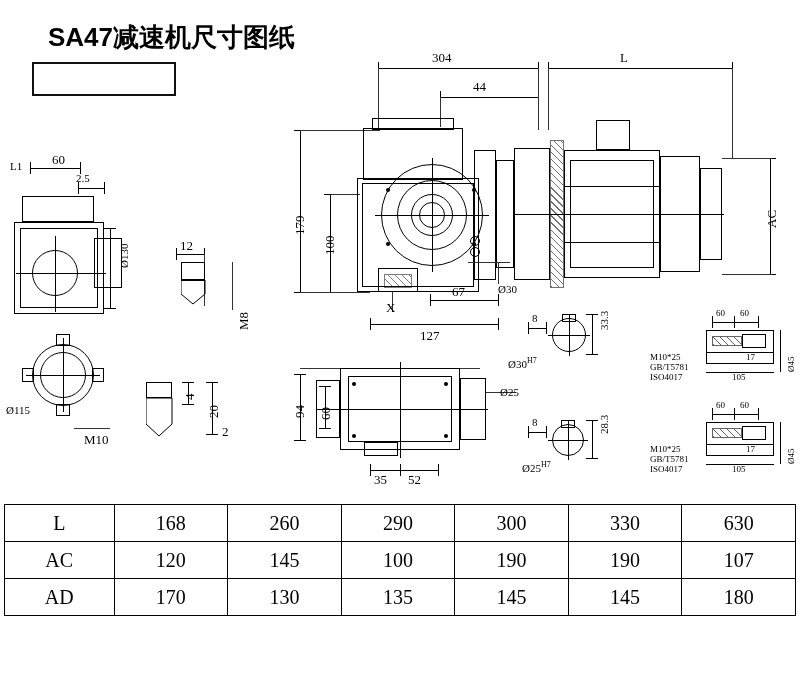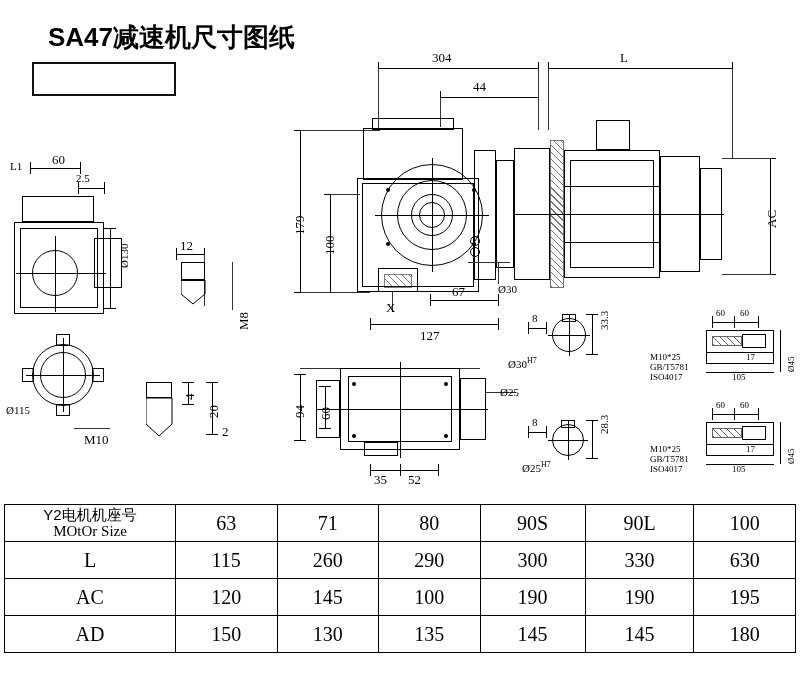--- a/index.html
+++ b/index.html
@@ -341,53 +341,41 @@
   <div class="lbl-xs" style="left:650px;top:454px;">GB/T5781</div>
   <div class="lbl-xs" style="left:650px;top:464px;">ISO4017</div>
   <div class="lbl-xs" style="left:746px;top:444px;">17</div>
   <div class="ln hl" style="left:706px;top:464px;width:68px;"></div>
   <div class="lbl-xs" style="left:732px;top:464px;">105</div>
   <div class="vlbl-s" style="left:786px;top:464px;font-size:9px;">Ø45</div>
   <div class="ln vl" style="left:780px;top:422px;height:42px;"></div>
 
   <table class="tbl">
     <tbody>
-        <tr>
-      <td class="head">
-        <div class="cn">Y2电机机座号</div>
-        <div>MOtOr Size</div>
-      </td>
-      <td>63</td>
-      <td>71</td>
-      <td>80</td>
-      <td>90S</td>
-      <td>90L</td>
-      <td>100</td>
-    </tr>
     <tr>
       <td class="rowlabel">L</td>
-      <td>115</td>
+      <td>168</td>
       <td>260</td>
       <td>290</td>
       <td>300</td>
       <td>330</td>
       <td>630</td>
     </tr>
     <tr>
       <td class="rowlabel">AC</td>
       <td>120</td>
       <td>145</td>
       <td>100</td>
       <td>190</td>
       <td>190</td>
-      <td>195</td>
+      <td>107</td>
     </tr>
     <tr>
       <td class="rowlabel">AD</td>
-      <td>150</td>
+      <td>170</td>
       <td>130</td>
       <td>135</td>
       <td>145</td>
       <td>145</td>
       <td>180</td>
     </tr>
   </tbody>
     </table>
 
 </div>

